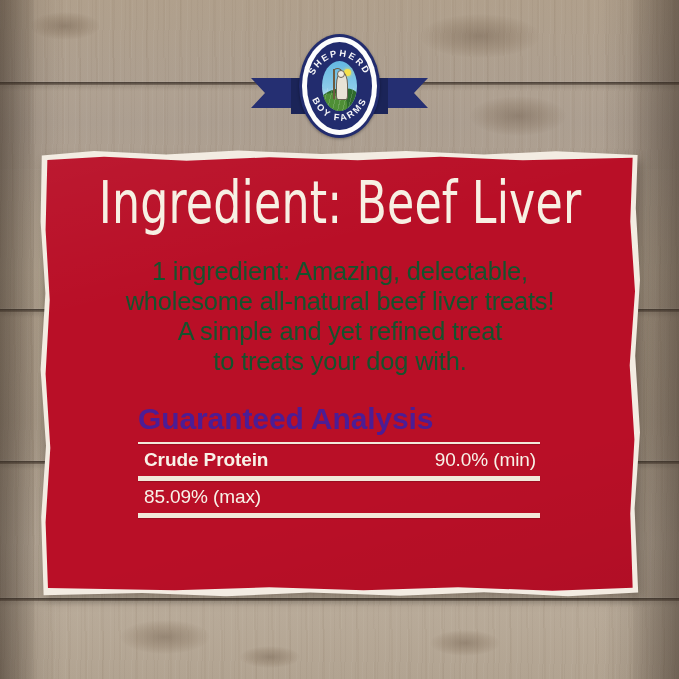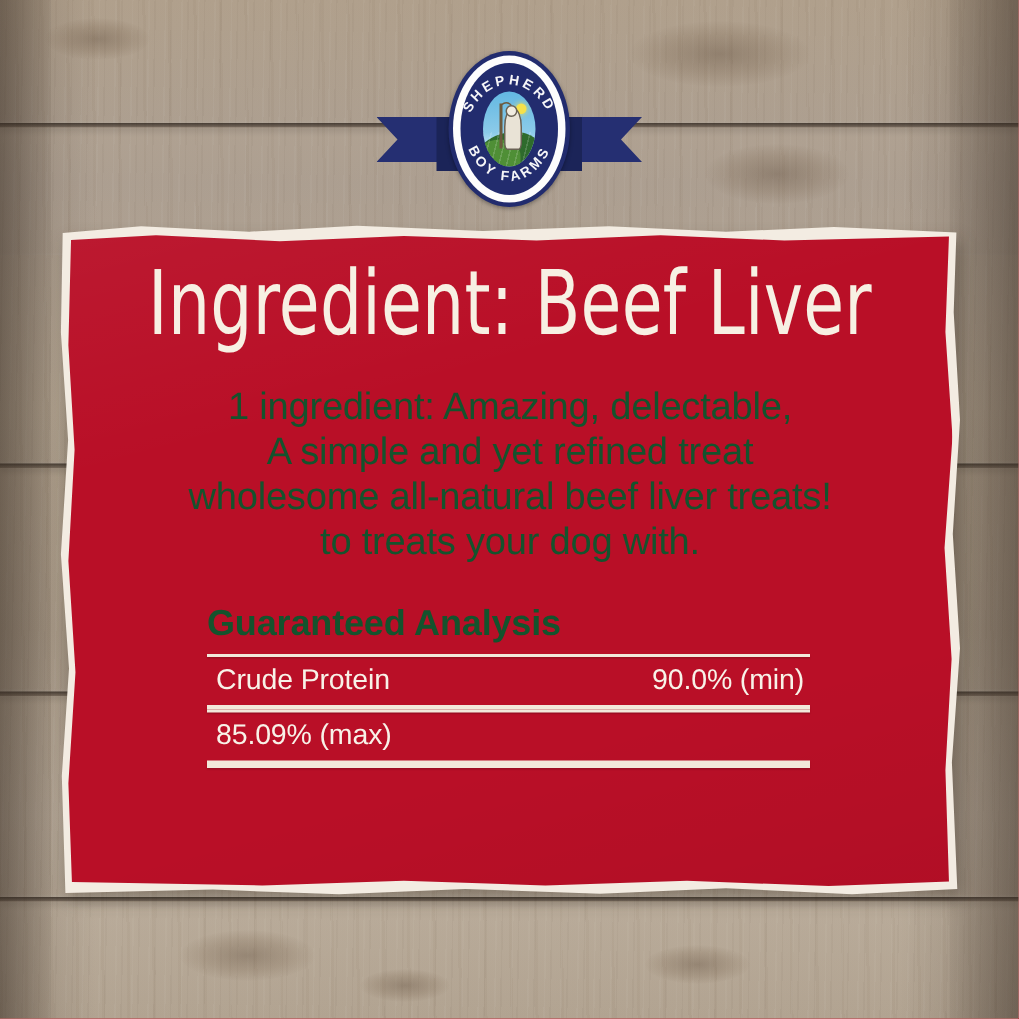--- a/index.html
+++ b/index.html
@@ -285,41 +285,41 @@
   }
   .body-copy .ln { display: block; white-space: nowrap; }
 
   .ga-block {
     position: absolute;
     top: 246px;
     left: 93px;
     width: 402px;
   }
   .ga-title {
-    font-size: 24px;
+    font-size: 30px;
     font-weight: bold;
-    color: #14532d;
+    color: #4c1d95;
     letter-spacing: -0.1px;
     margin-bottom: 6px;
   }
   .rule {
     height: 2.4px;
     background: #f2e8da;
     box-shadow: 0 1px 1px rgba(0,0,0,.18);
   }
   .ga-row {
     display: flex;
     align-items: baseline;
     justify-content: space-between;
     padding: 5px 4px 5px 6px;
     font-size: 19px;
     color: #f8f2e8;
     letter-spacing: -0.1px;
   }
-  .ga-row .nutrient { text-align: center; }
+  .ga-row .nutrient { text-align: center; font-weight: bold; }
   .ga-row .amount   { text-align: left; }
 </style>
 </head>
 <body>
 
 <div id="stage">
 
   <div class="wood-bg"></div>
 
   <div class="plank-tint" style="top:0;height:84px;background:linear-gradient(180deg,rgba(150,128,104,.18),rgba(120,100,80,.05));"></div>
@@ -394,22 +394,22 @@
   <div class="panel">
     <div class="panel-sheen"></div>
   </div>
 
   <div class="content">
 
     <div class="headline">Ingredient: Beef Liver</div>
 
     <div class="body-copy">
       <span class="ln">1 ingredient: Amazing, delectable,</span>
+      <span class="ln">wholesome all-natural beef liver treats!</span>
       <span class="ln">A simple and yet refined treat</span>
-      <span class="ln">wholesome all-natural beef liver treats!</span>
       <span class="ln">to treats your dog with.</span>
     </div>
 
     <div class="ga-block">
       <div class="ga-title">Guaranteed Analysis</div>
 
       <div class="rule"></div>
       <div class="ga-row">
         <span class="nutrient">Crude Protein</span>
         <span class="amount">90.0% (min)</span>

